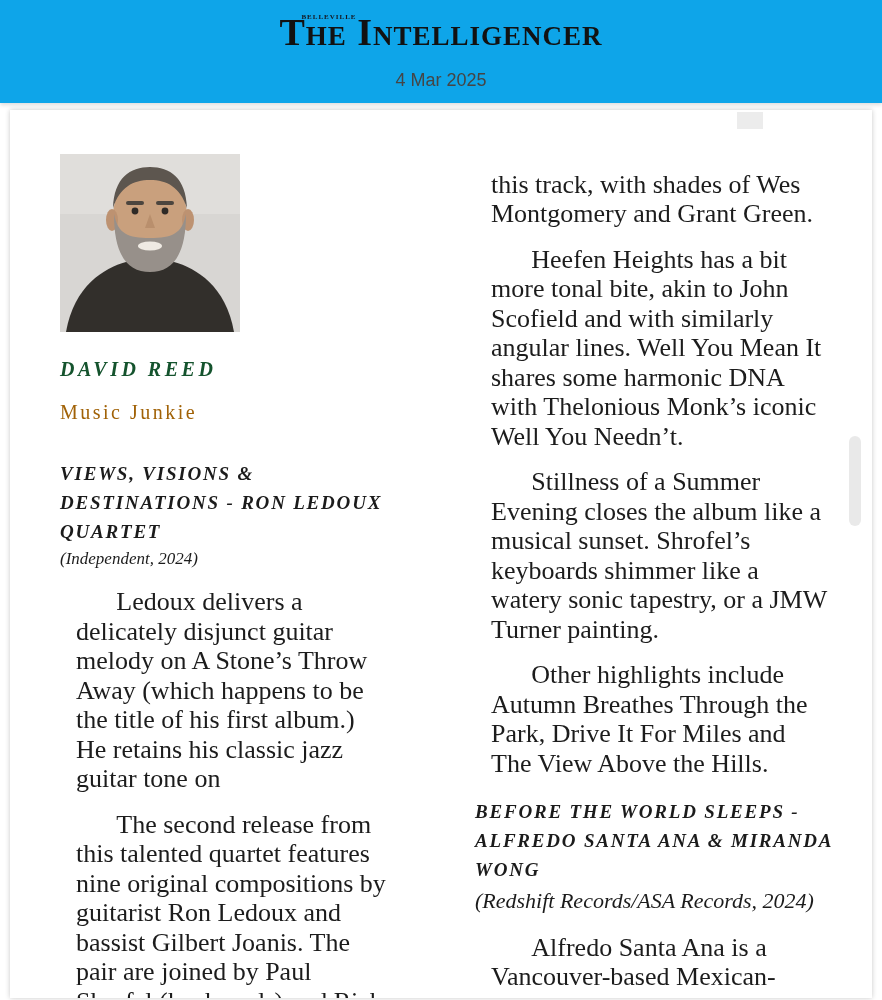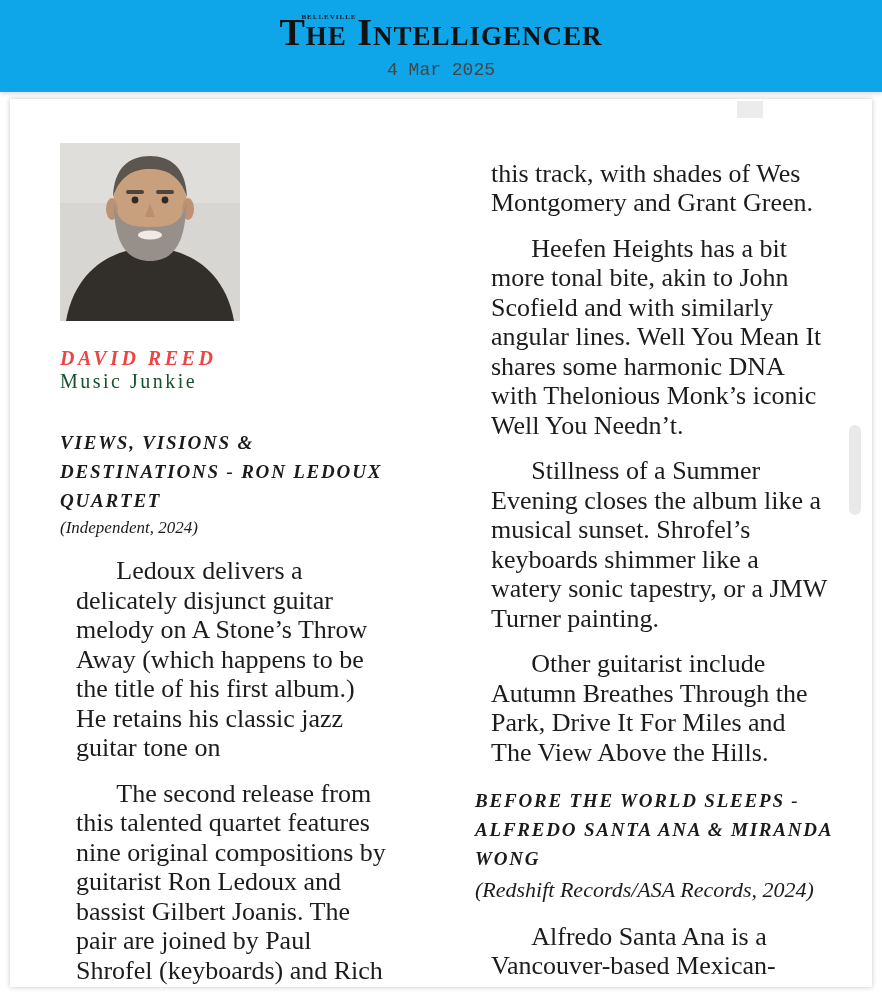--- a/index.html
+++ b/index.html
@@ -28,22 +28,22 @@
   }
   .masthead-title {
     margin: 0;
     font-size: 38px; font-weight: 700;
     font-variant: small-caps;
     letter-spacing: 1px;
     line-height: 1.05;
     color: #121212;
   }
   .pub-date {
-    margin-top: 7px;
-    font-family: Liberation Mono, monospace;
+    margin-top: 17px;
+    font-family: Liberation Sans, sans-serif;
     font-size: 18px;
     color: #454545;
   }
 
   
   .page {
     position: relative;
     margin: 7px 10px 0;
     height: 888px;
     background: #ffffff;
@@ -72,27 +72,27 @@
 
   
   .author-photo {
     width: 180px; height: 178px;
     margin: 0 0 26px 0;
   }
   .author-photo svg { display: block; width: 100%; height: 100%; }
   .author-name {
     font-size: 20px; font-weight: 700; font-style: italic;
     letter-spacing: 3.5px;
-    color: #ef4444;
+    color: #14532d;
   }
   .author-role {
-    margin-top: 0;
+    margin-top: 20px;
     font-size: 20px;
     letter-spacing: 2.5px;
-    color: #14532d;
+    color: #a16207;
   }
 
   
   .review-title {
     margin: 36px 0 0;
     font-size: 19px; font-weight: 700; font-style: italic;
     letter-spacing: 1.8px;
     line-height: 1.52;
     color: #1b1b1b;
   }
@@ -167,21 +167,21 @@
       </article>
 
     </section>
 
     <section class="col-right">
 
       <div class="body-text">
         <p class="no-indent">this track, with shades of Wes Montgomery and Grant Green.</p>
         <p>Heefen Heights has a bit more tonal bite, akin to John Scofield and with similarly angular lines. Well You Mean It shares some harmonic DNA with Thelonious Monk’s iconic Well You Needn’t.</p>
         <p>Stillness of a Summer Evening closes the album like a musical sunset. Shrofel’s keyboards shimmer like a watery sonic tapestry, or a JMW Turner painting.</p>
-        <p>Other guitarist include Autumn Breathes Through the Park, Drive It For Miles and The View Above the Hills.</p>
+        <p>Other highlights include Autumn Breathes Through the Park, Drive It For Miles and The View Above the Hills.</p>
       </div>
 
       <article class="body-text">
         <h2 class="review-title">BEFORE THE WORLD SLEEPS - ALFREDO SANTA ANA &amp; MIRANDA WONG</h2>
         <div class="release-info small">(Redshift Records/ASA Records, 2024)</div>
         <p>Alfredo Santa Ana is a Vancouver-based Mexican-Canadian composer who is deciding to confront the watery of humanity and</p>
       </article>
 
     </section>
 

